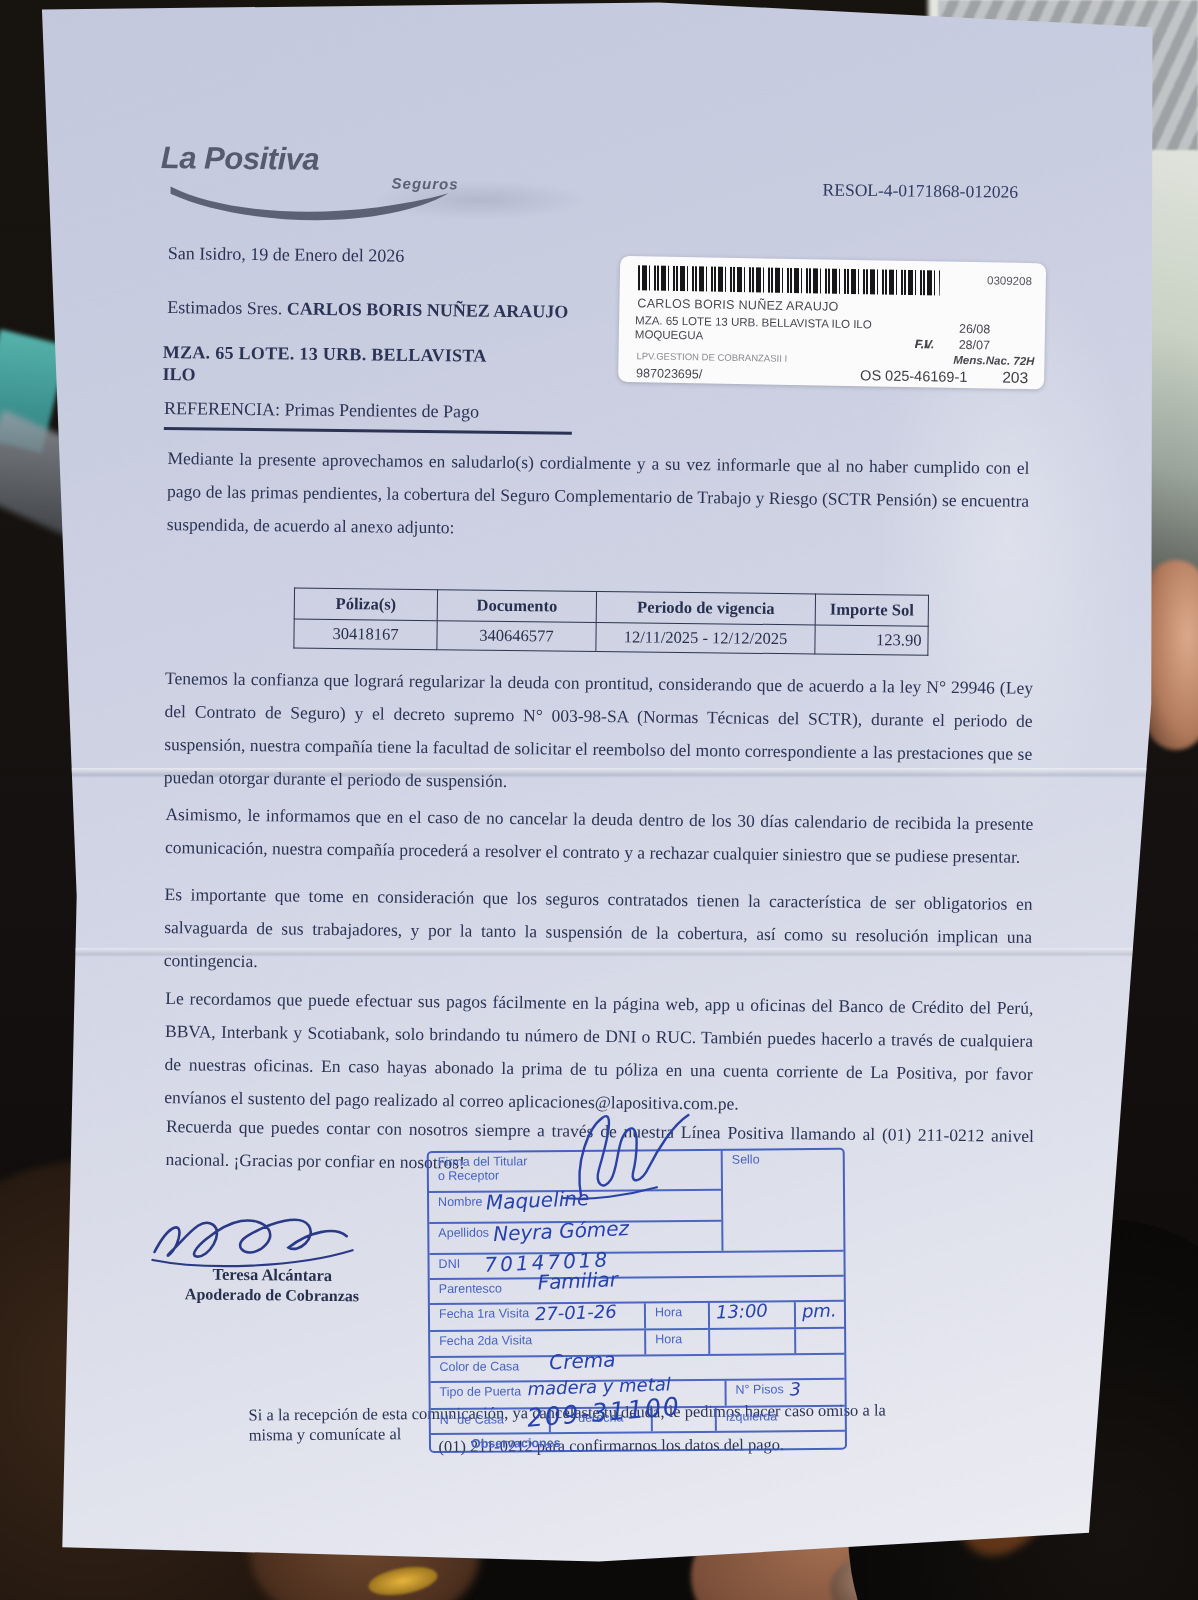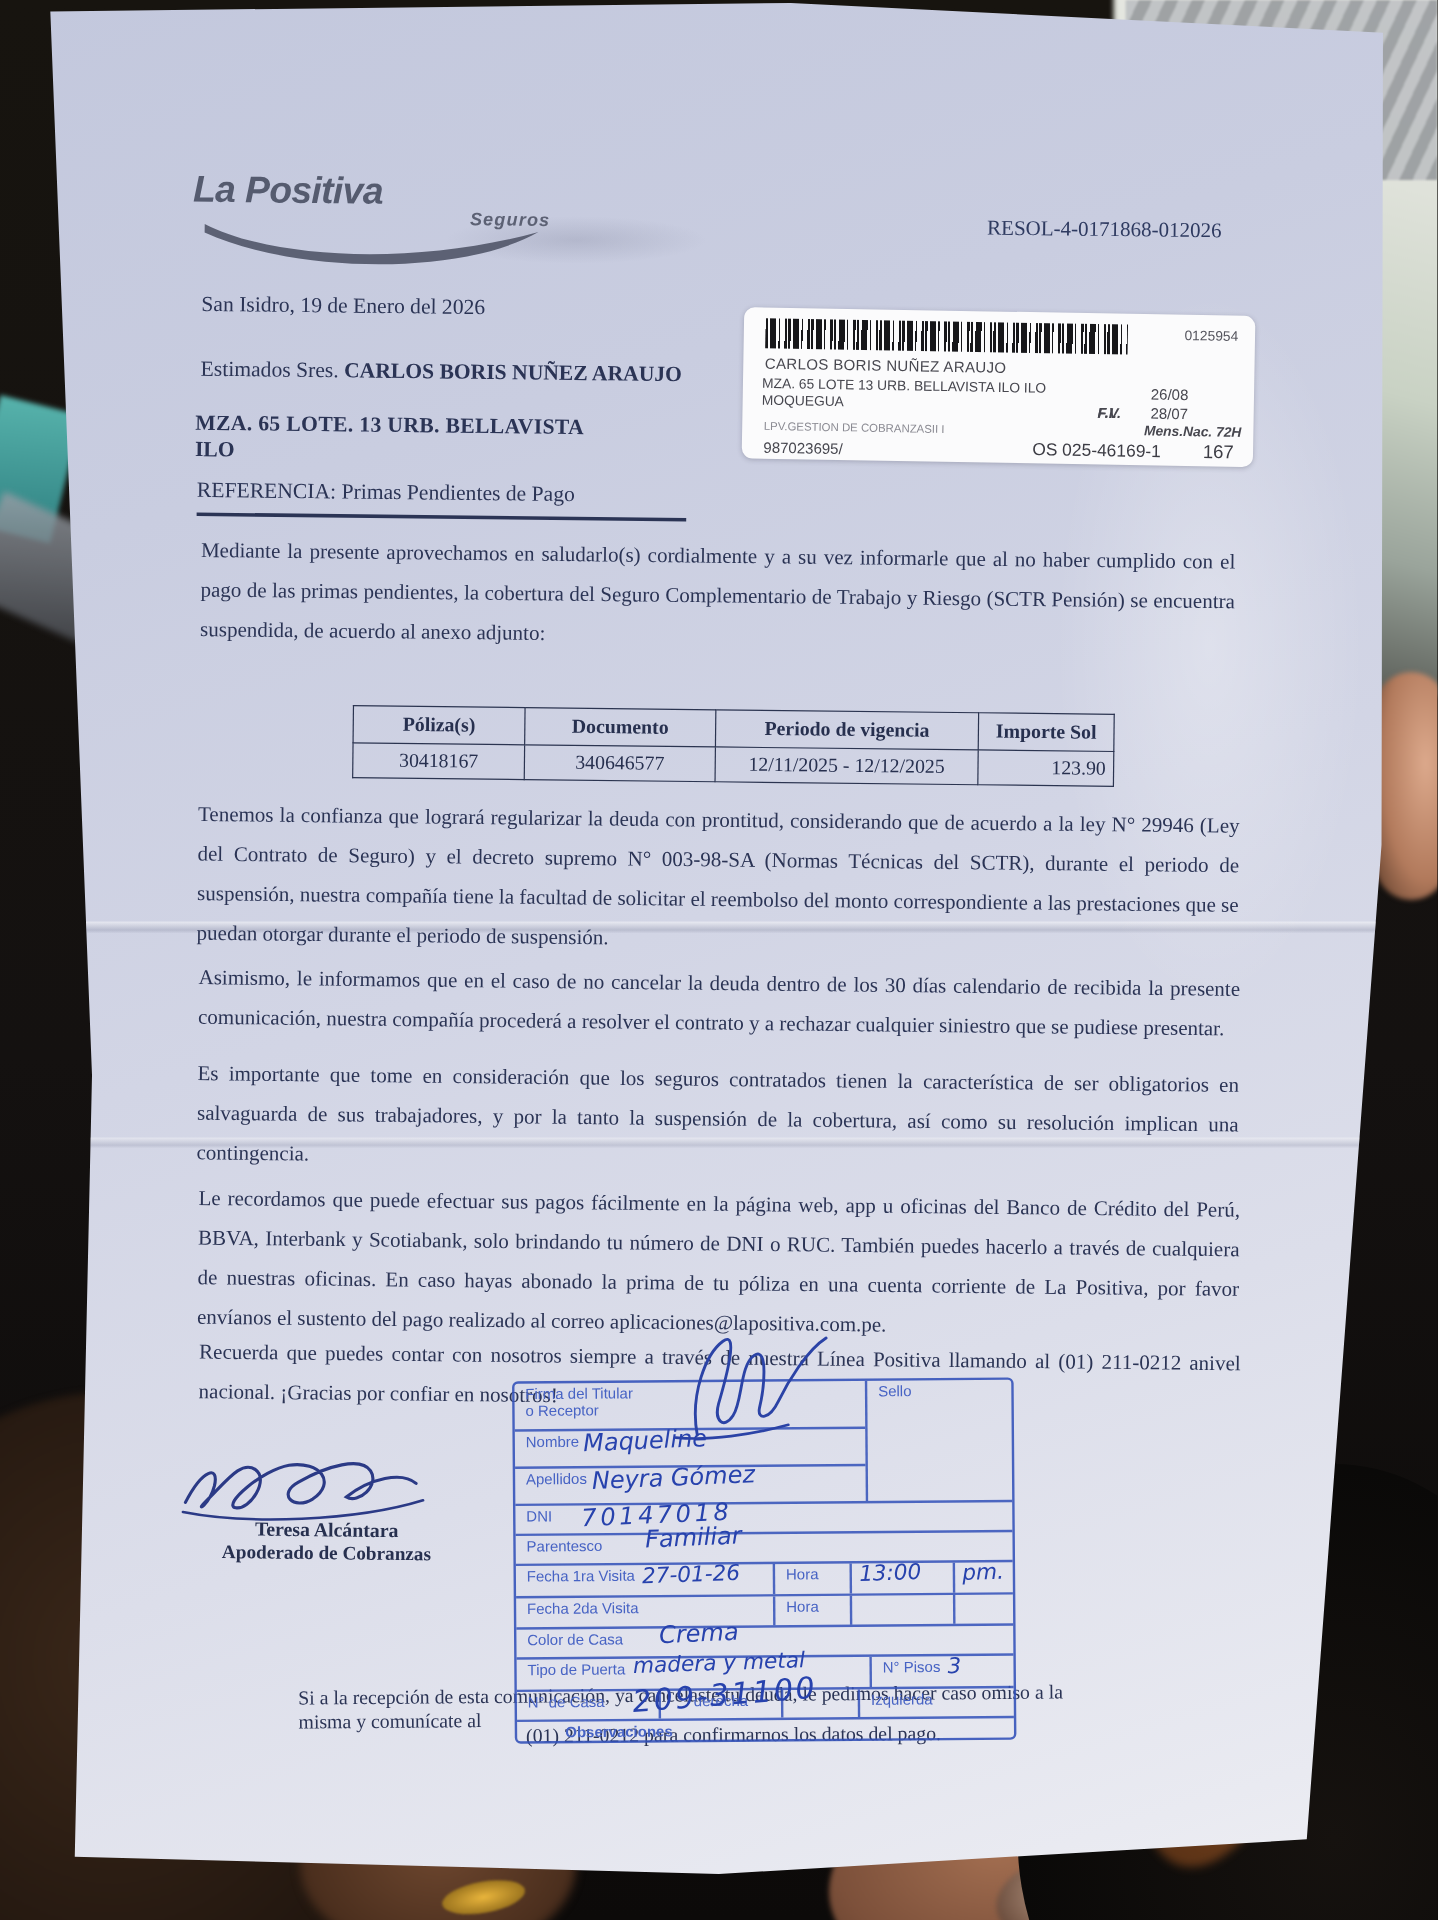--- a/index.html
+++ b/index.html
@@ -140,35 +140,35 @@
 
       <div class="abs" style="left:168px;top:297px;font-size:18px;">
         <span>Estimados Sres. </span><span class="ink-bold">CARLOS BORIS NUÑEZ ARAUJO</span>
       </div>
 
       <div class="abs ink-bold" style="left:164px;top:342px;font-size:18px;letter-spacing:.3px;">MZA. 65 LOTE. 13 URB. BELLAVISTA</div>
       <div class="abs ink-bold" style="left:164px;top:364px;font-size:18px;">ILO</div>
 
       <div class="abs mlabel" style="transform:rotate(0.35deg);">
         <div class="barcode"></div>
-        <div class="mcode">0125954</div>
+        <div class="mcode">0309208</div>
         <div class="mname">CARLOS BORIS NUÑEZ ARAUJO</div>
         <div class="maddr">
           <div>MZA. 65 LOTE 13 URB. BELLAVISTA   ILO ILO</div>
           <div>MOQUEGUA</div>
         </div>
         <div class="fi">F.I.</div>
         <div class="fival">26/08</div>
         <div class="fv">F.V.</div>
         <div class="fvval">28/07</div>
         <div class="mens">Mens.Nac. 72H</div>
         <div class="dept">LPV.GESTION DE COBRANZASII   I</div>
         <div class="mphone">987023695/</div>
         <div class="mos">OS 025-46169-1</div>
-        <div class="mosn">167</div>
+        <div class="mosn">203</div>
       </div>
 
       <div class="abs" style="left:166px;top:398px;font-size:18px;">REFERENCIA: Primas Pendientes de Pago</div>
       <div class="abs ref-underline"></div>
 
       <p class="abs ptext" style="left:170px;top:442px;width:862px;margin:0;">Mediante la presente aprovechamos en saludarlo(s) cordialmente y a su vez informarle que al no haber cumplido con el pago de las primas pendientes, la cobertura del Seguro Complementario de Trabajo y Riesgo (SCTR Pensión) se encuentra suspendida, de acuerdo al anexo adjunto:</p>
 
       <table class="abs dtable">
         <tbody>
             <tr>

